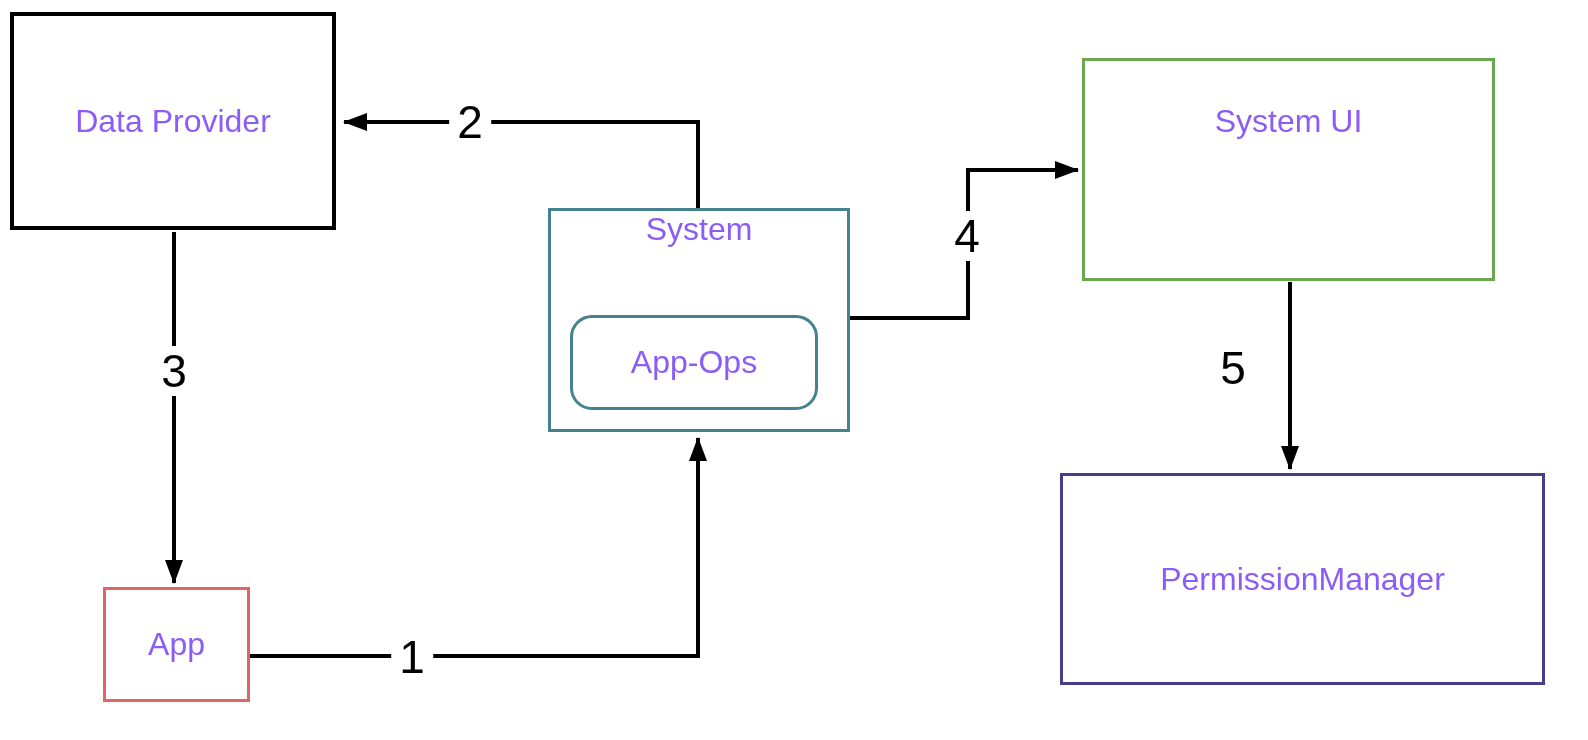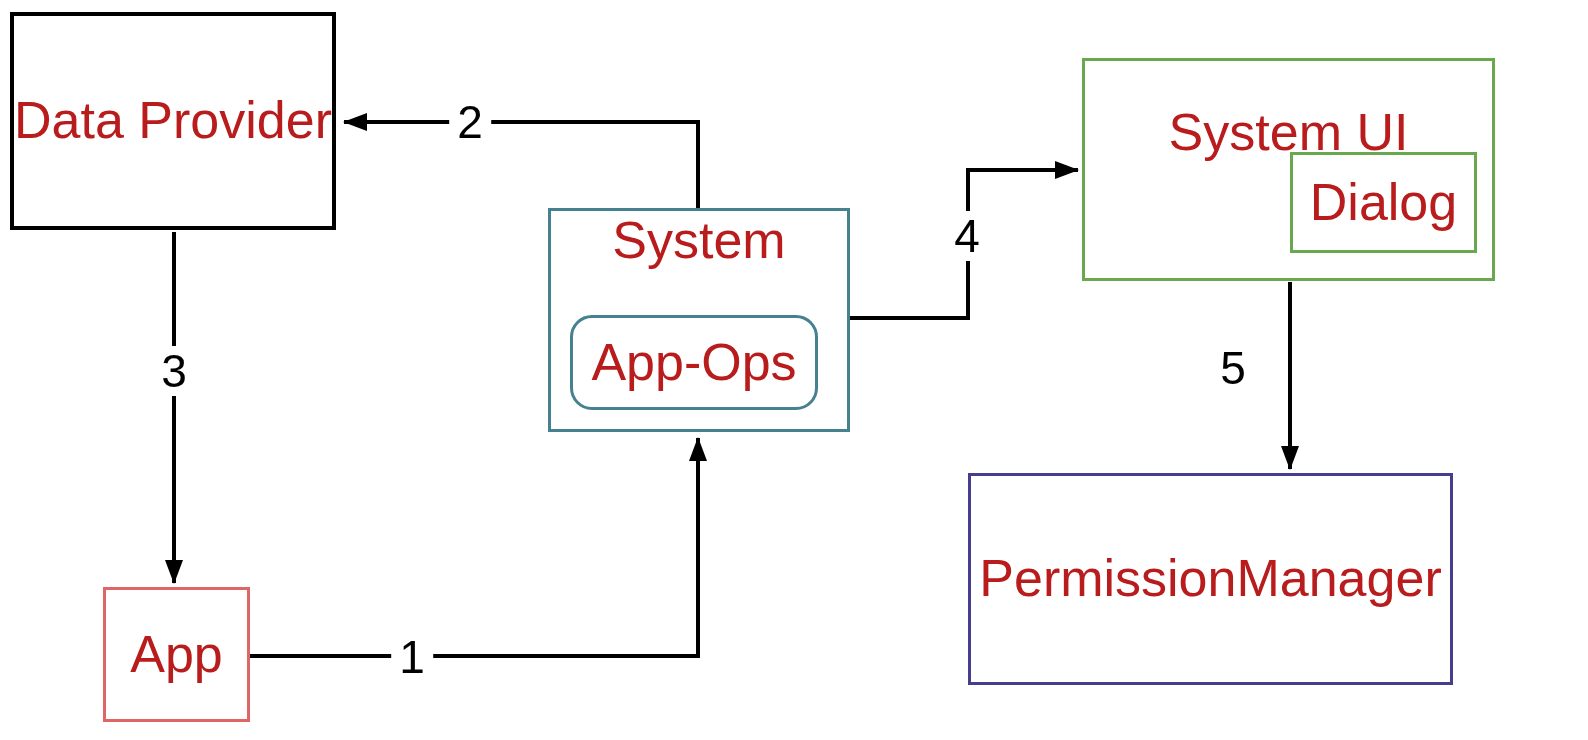--- a/index.html
+++ b/index.html
@@ -28,33 +28,33 @@
     border: 3px solid #000;
     background: #ffffff;
     display: flex;
     align-items: center;
     justify-content: center;
   }
   .node.label-top {
     align-items: flex-start;
   }
   .node-label {
-    font-size: 52px;
+    font-size: 32px;
     line-height: 1.15;
-    color: #b91c1c;
+    color: #8b5cf6;
     white-space: nowrap;
   }
   
   #node-data-provider { left: 10px;   top: 12px;  width: 326px; height: 218px; border-width: 4px; }
-  #node-app           { left: 103px;  top: 587px; width: 147px; height: 135px; }
+  #node-app           { left: 103px;  top: 587px; width: 147px; height: 115px; }
   #node-system        { left: 548px;  top: 208px; width: 302px; height: 224px; }
   #node-app-ops       { left: 570px;  top: 315px; width: 248px; height: 95px; border-radius: 22px;  }
   #node-system-ui     { left: 1082px; top: 58px;  width: 413px; height: 223px; }
   #node-dialog        { left: 1290px; top: 152px; width: 187px; height: 101px; }
-  #node-permission-manager { left: 968px; top: 473px; width: 485px; height: 212px; }
+  #node-permission-manager { left: 1060px; top: 473px; width: 485px; height: 212px; }
 
   #node-system .node-label    { }
   #node-system-ui .node-label { margin-top: 42px; }
 
   .edge-label {
     position: absolute;
     transform: translate(-50%, -50%);
     background: #ffffff;
     font-size: 46px;
     line-height: 1;
@@ -97,23 +97,20 @@
   <div class="node label-top" id="node-system" style="border-color: rgb(69, 129, 142);">
     <span class="node-label">System</span>
   </div>
   <div class="node" id="node-app-ops" style="border-color: rgb(69, 129, 142);">
     <span class="node-label">App-Ops</span>
   </div>
 
   <div class="node label-top" id="node-system-ui" style="border-color: rgb(106, 168, 79);">
     <span class="node-label">System UI</span>
   </div>
-  <div class="node" id="node-dialog" style="border-color: rgb(106, 168, 79);">
-    <span class="node-label">Dialog</span>
-  </div>
 
   <div class="node" id="node-app" style="border-color: rgb(224, 102, 102);">
     <span class="node-label">App</span>
   </div>
 
   <div class="node" id="node-permission-manager" style="border-color: rgb(70, 62, 140);">
     <span class="node-label">PermissionManager</span>
   </div>
 
   <div class="edge-label" id="edge-label-1">1</div>

